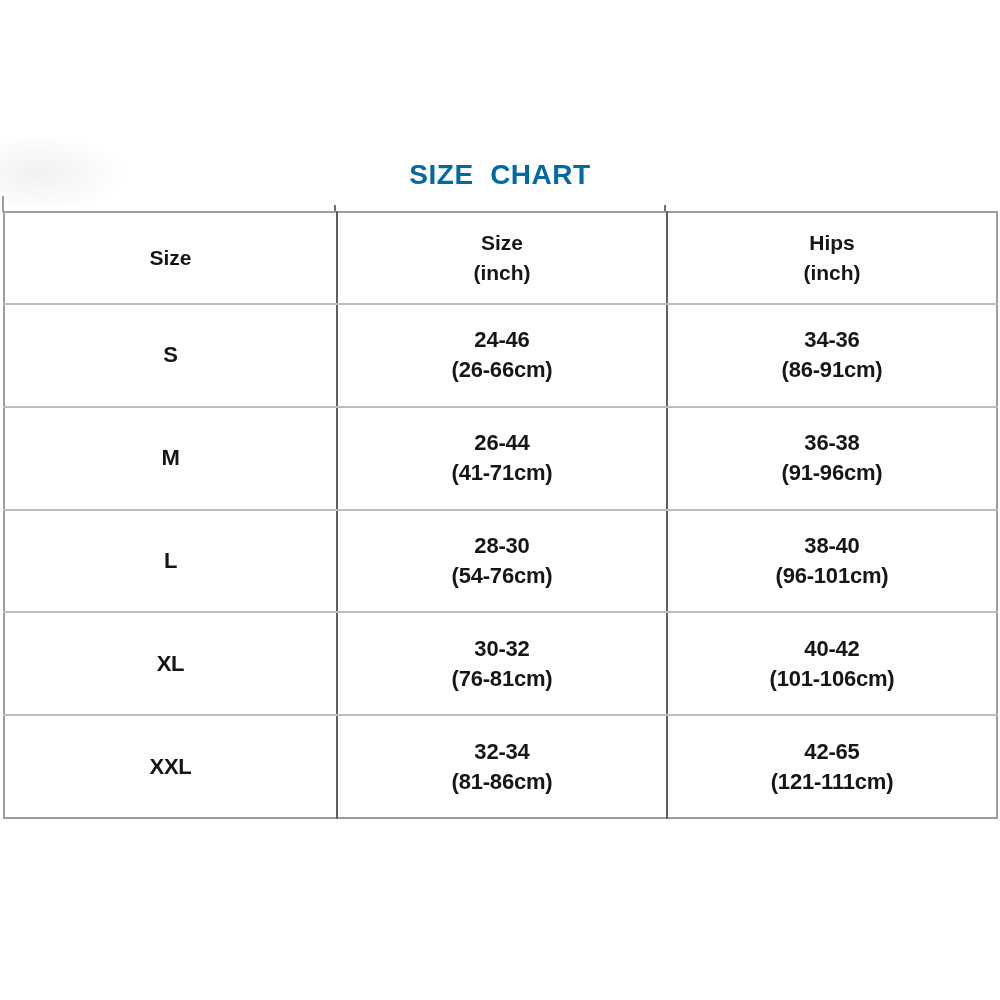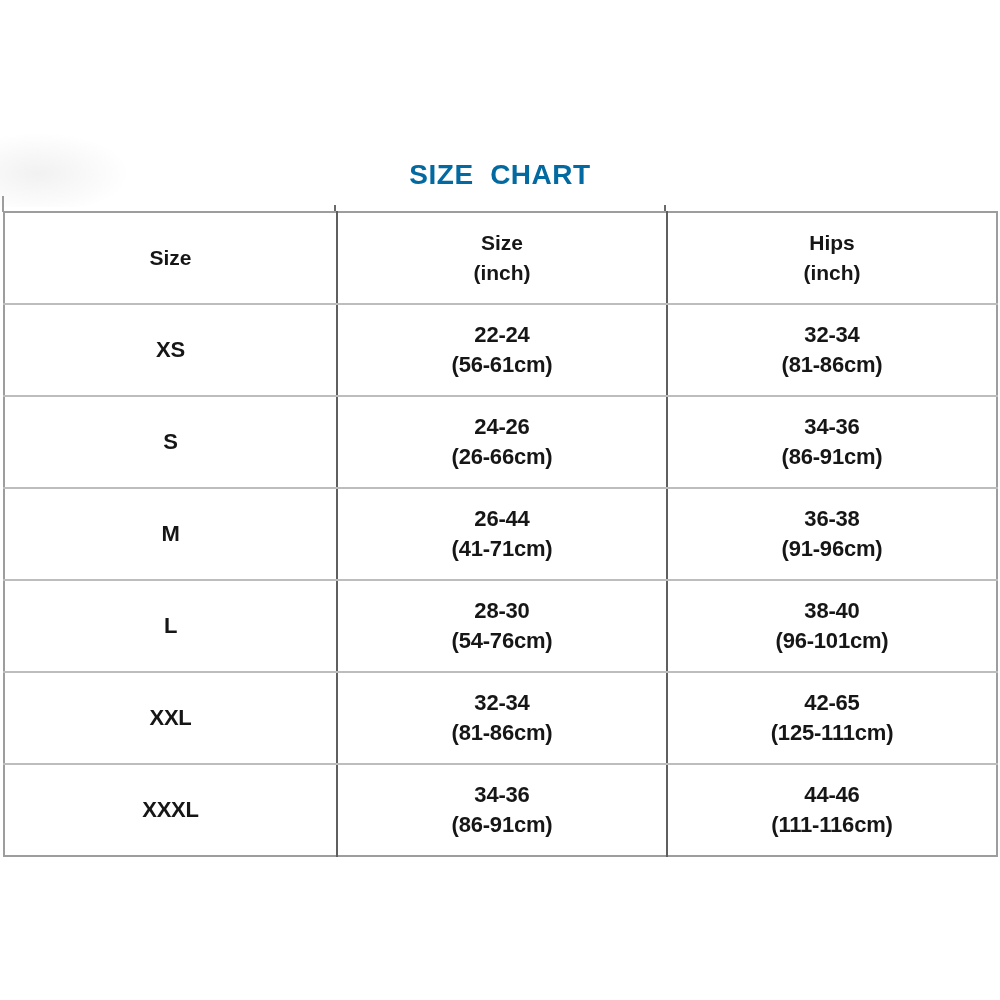--- a/index.html
+++ b/index.html
@@ -85,34 +85,23 @@
         <div class="cell-line">(inch)</div>
       </th>
       <th>
         <div class="cell-line">Hips</div>
         <div class="cell-line">(inch)</div>
       </th>
     </tr>
   </thead>
   <tbody>
     <tr>
-      <td class="size-cell">XS</td>
-      <td>
-        <div class="cell-line">22-24</div>
-        <div class="cell-line">(56-61cm)</div>
-      </td>
-      <td>
-        <div class="cell-line">32-34</div>
-        <div class="cell-line">(81-86cm)</div>
-      </td>
-    </tr>
-    <tr>
       <td class="size-cell">S</td>
       <td>
-        <div class="cell-line">24-26</div>
+        <div class="cell-line">24-46</div>
         <div class="cell-line">(26-66cm)</div>
       </td>
       <td>
         <div class="cell-line">34-36</div>
         <div class="cell-line">(86-91cm)</div>
       </td>
     </tr>
     <tr>
       <td class="size-cell">M</td>
       <td>
@@ -129,35 +118,35 @@
       <td>
         <div class="cell-line">28-30</div>
         <div class="cell-line">(54-76cm)</div>
       </td>
       <td>
         <div class="cell-line">38-40</div>
         <div class="cell-line">(96-101cm)</div>
       </td>
     </tr>
     <tr>
+      <td class="size-cell">XL</td>
+      <td>
+        <div class="cell-line">30-32</div>
+        <div class="cell-line">(76-81cm)</div>
+      </td>
+      <td>
+        <div class="cell-line">40-42</div>
+        <div class="cell-line">(101-106cm)</div>
+      </td>
+    </tr>
+    <tr>
       <td class="size-cell">XXL</td>
       <td>
         <div class="cell-line">32-34</div>
         <div class="cell-line">(81-86cm)</div>
       </td>
       <td>
         <div class="cell-line">42-65</div>
-        <div class="cell-line">(125-111cm)</div>
-      </td>
-    </tr>
-    <tr>
-      <td class="size-cell">XXXL</td>
-      <td>
-        <div class="cell-line">34-36</div>
-        <div class="cell-line">(86-91cm)</div>
-      </td>
-      <td>
-        <div class="cell-line">44-46</div>
-        <div class="cell-line">(111-116cm)</div>
+        <div class="cell-line">(121-111cm)</div>
       </td>
     </tr>
   </tbody>
 </table>
 
 </body></html>

